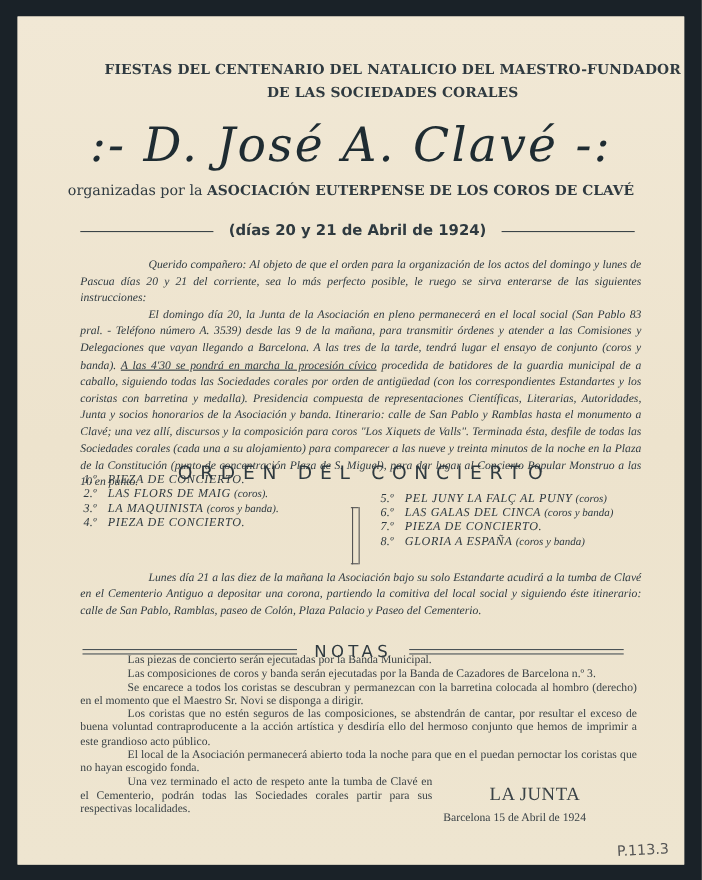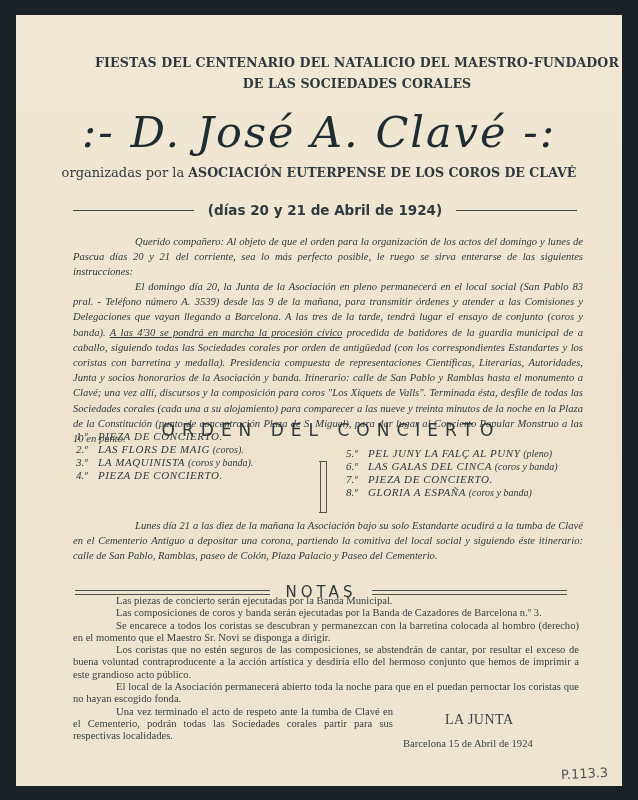--- a/index.html
+++ b/index.html
@@ -48,21 +48,21 @@
   .divider-vert::before { top:0; } .divider-vert::after { bottom:0; }
   .notas-row { top:566px; left:59px; width:492px; height:22px; display:flex; align-items:center; }
   .dbl { flex:1; height:3px; border-top:1px solid #4a5256; border-bottom:1px solid #4a5256; }
   .notas-title { padding:0 16px; font-family:"DejaVu Sans", sans-serif; font-size:15px; letter-spacing:4px; color:#2f3a40; }
   .notes {
     left:57px; width:506px; font-family:"Liberation Serif", serif; font-size:10.6px; line-height:12.3px;
     color:#3a4246; text-align:justify;
   }
   .notes .ind { display:inline-block; width:43px; }
   .sign-place { left:387px; top:683px; font-family:"Liberation Serif", serif; font-size:10.6px; color:#3a4246;margin-top:40px; }
-  .sign-junta { left:429px; top:697px; font-family:"Liberation Serif", serif; font-size:14px; color:#3a4246; letter-spacing:0.5px; }
+  .sign-junta { left:429px; top:697px; font-family:"Liberation Serif", serif; font-size:17px; color:#3a4246; letter-spacing:0.5px; }
   .archive-mark { left:571px; top:753px; font-family:"DejaVu Sans", sans-serif; font-size:13px; color:#555; transform:rotate(-3deg); }
   u.ul { text-decoration:underline; }
 </style>
 </head>
 <body>
 
 <div class="paper">
 
   <div class="abs hdr1" style="top:40px;">FIESTAS DEL CENTENARIO DEL NATALICIO DEL MAESTRO-FUNDADOR</div>
   <div class="abs hdr1" style="top:61px;">DE LAS SOCIEDADES CORALES</div>
@@ -95,21 +95,21 @@
   <div class="abs prog" style="left:60px; top:415px;">
     <div><span class="n">1.º</span><span class="t">PIEZA DE CONCIERTO.</span> <span class="s"></span></div>
     <div><span class="n">2.º</span><span class="t">LAS FLORS DE MAIG</span> <span class="s">(coros).</span></div>
     <div><span class="n">3.º</span><span class="t">LA MAQUINISTA</span> <span class="s">(coros y banda).</span></div>
     <div><span class="n">4.º</span><span class="t">PIEZA DE CONCIERTO.</span> <span class="s"></span></div>
   </div>
 
   <div class="abs divider-vert"></div>
 
   <div class="abs prog" style="left:330px; top:432px;">
-    <div><span class="n">5.º</span><span class="t">PEL JUNY LA FALÇ AL PUNY</span> <span class="s">(pleno)</span></div>
+    <div><span class="n">5.º</span><span class="t">PEL JUNY LA FALÇ AL PUNY</span> <span class="s">(coros)</span></div>
     <div><span class="n">6.º</span><span class="t">LAS GALAS DEL CINCA</span> <span class="s">(coros y banda)</span></div>
     <div><span class="n">7.º</span><span class="t">PIEZA DE CONCIERTO.</span> <span class="s"></span></div>
     <div><span class="n">8.º</span><span class="t">GLORIA A ESPAÑA</span> <span class="s">(coros y banda)</span></div>
   </div>
 
   <div class="abs para" style="top:503px;">
     <span class="ind"></span><span>Lunes día 21 a las diez de la mañana la Asociación bajo su solo Estandarte acudirá a la tumba de Clavé en el Cementerio Antiguo a depositar una corona, partiendo la comitiva del local social y siguiendo éste itinerario: calle de San Pablo, Ramblas, paseo de Colón, Plaza Palacio y Paseo del Cementerio.</span>
   </div>
 
   <div class="abs notas-row">

